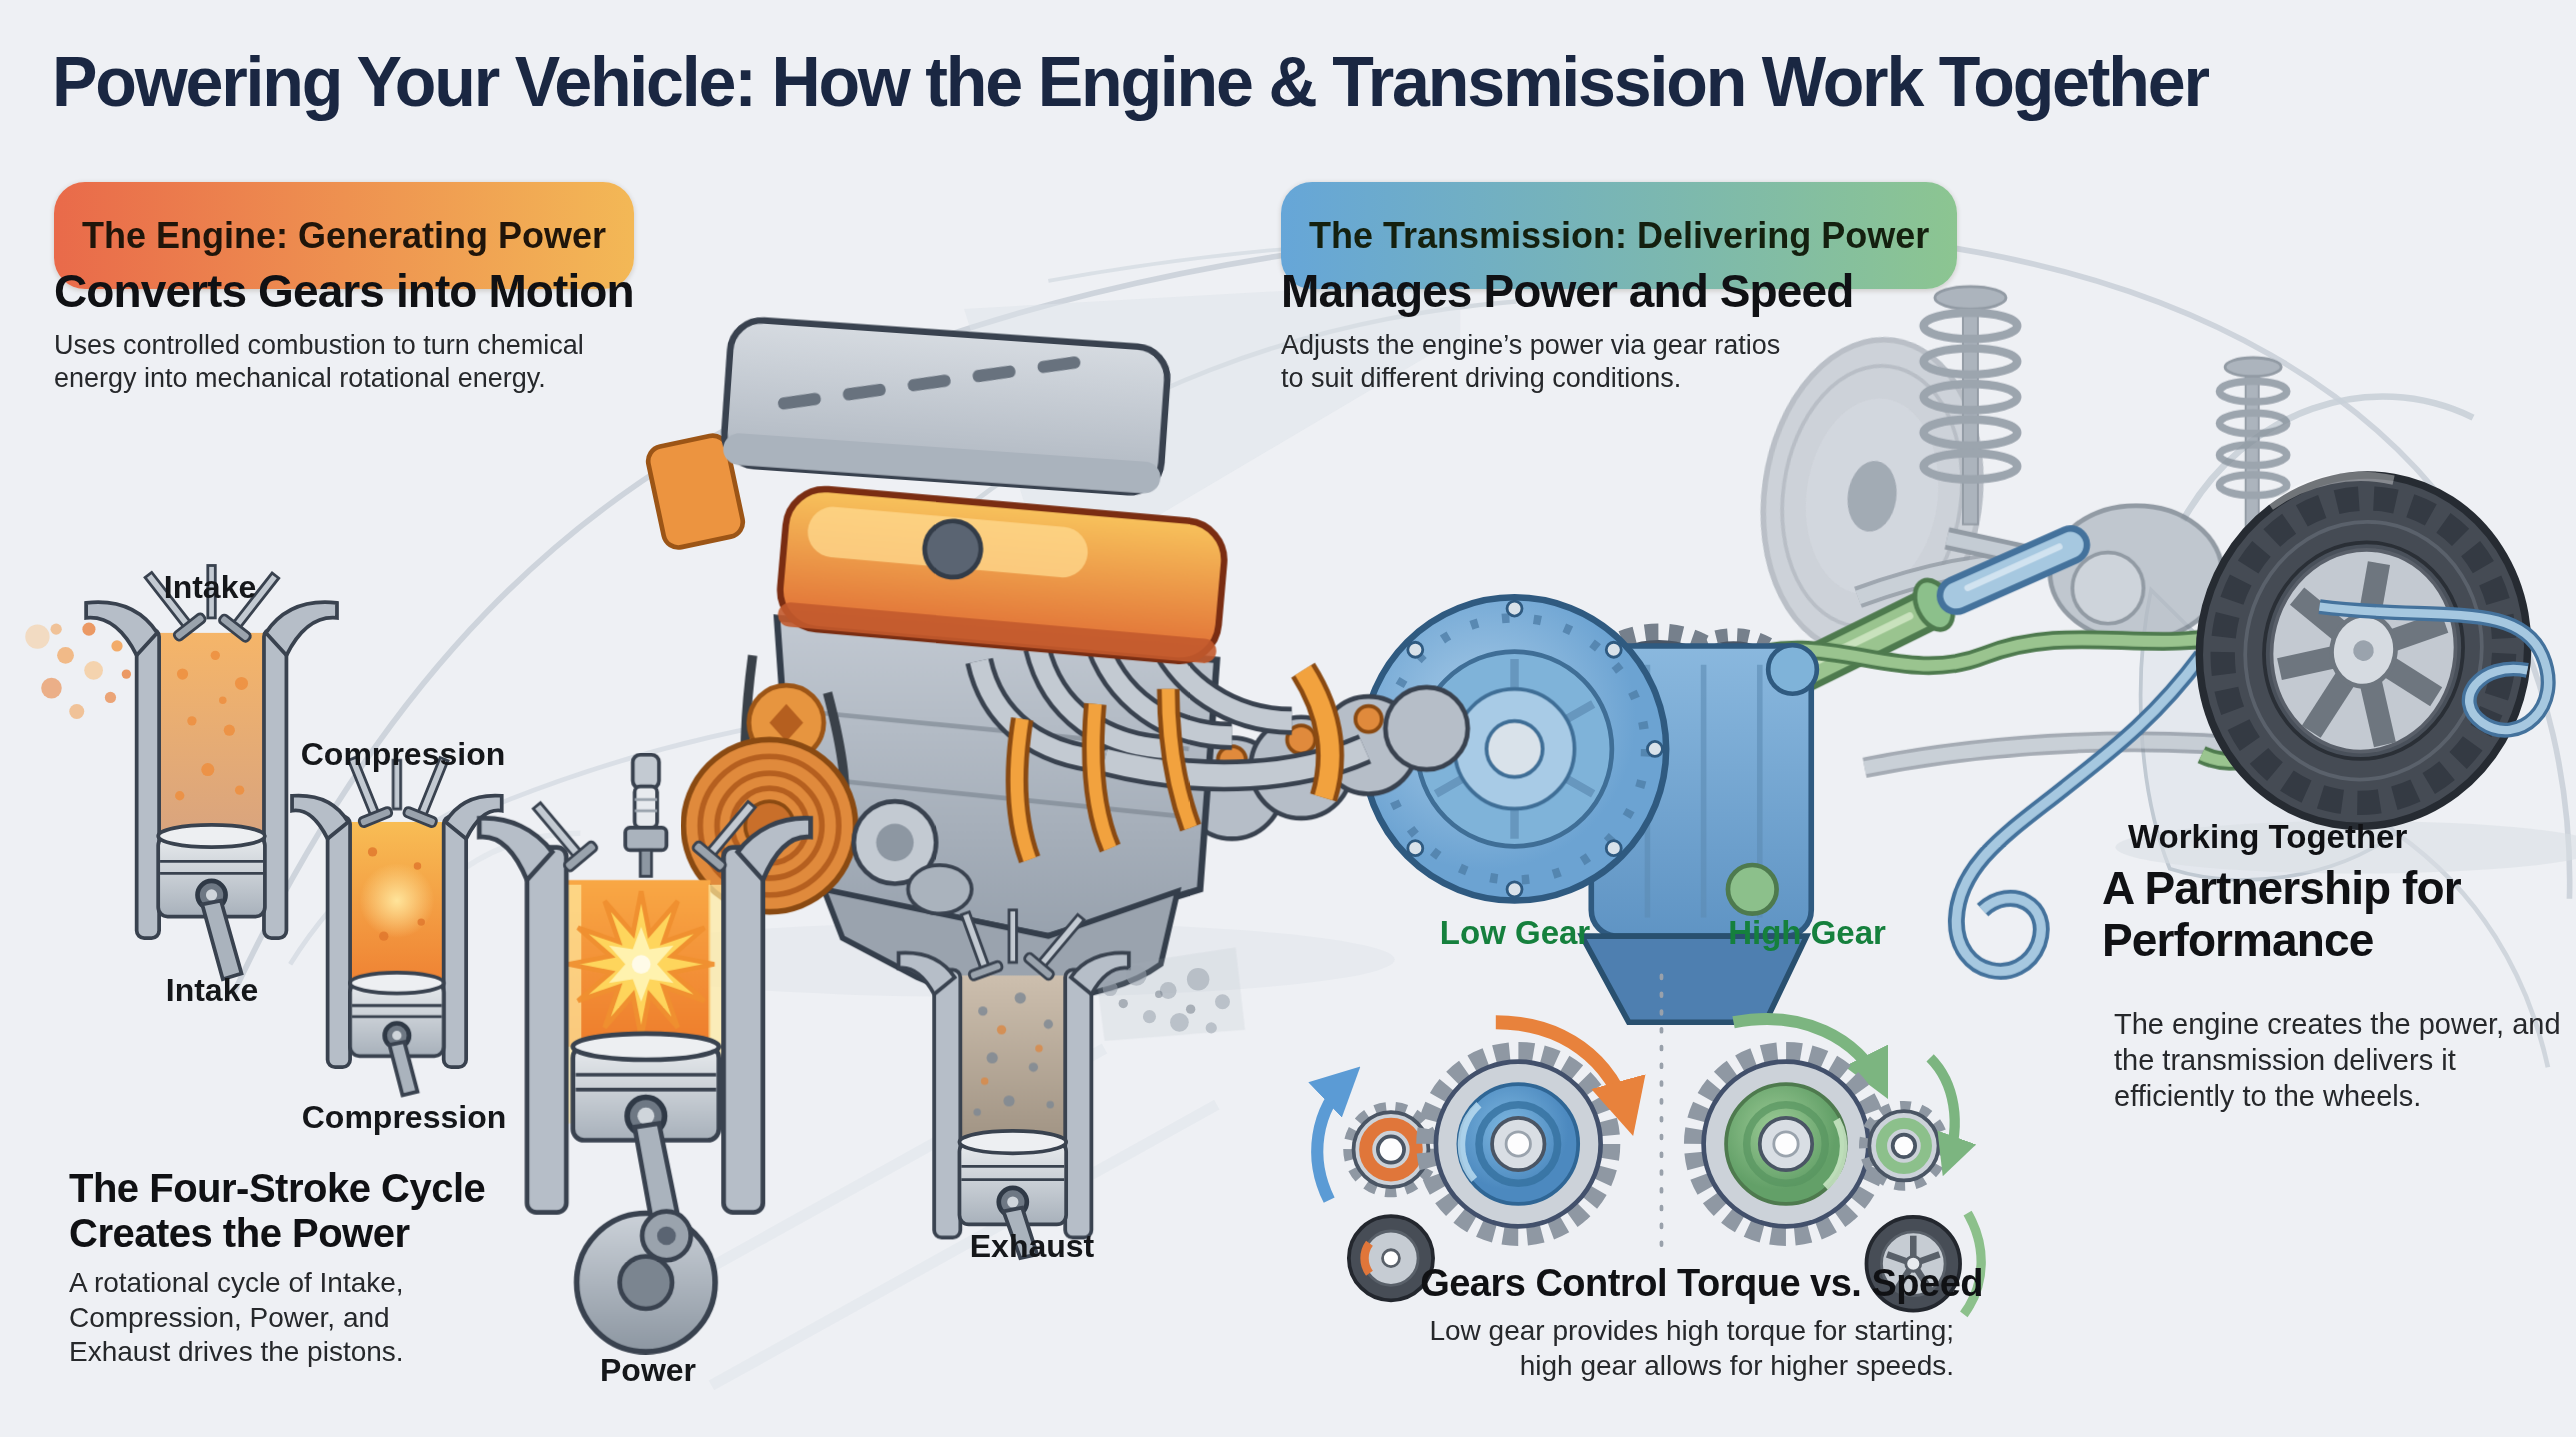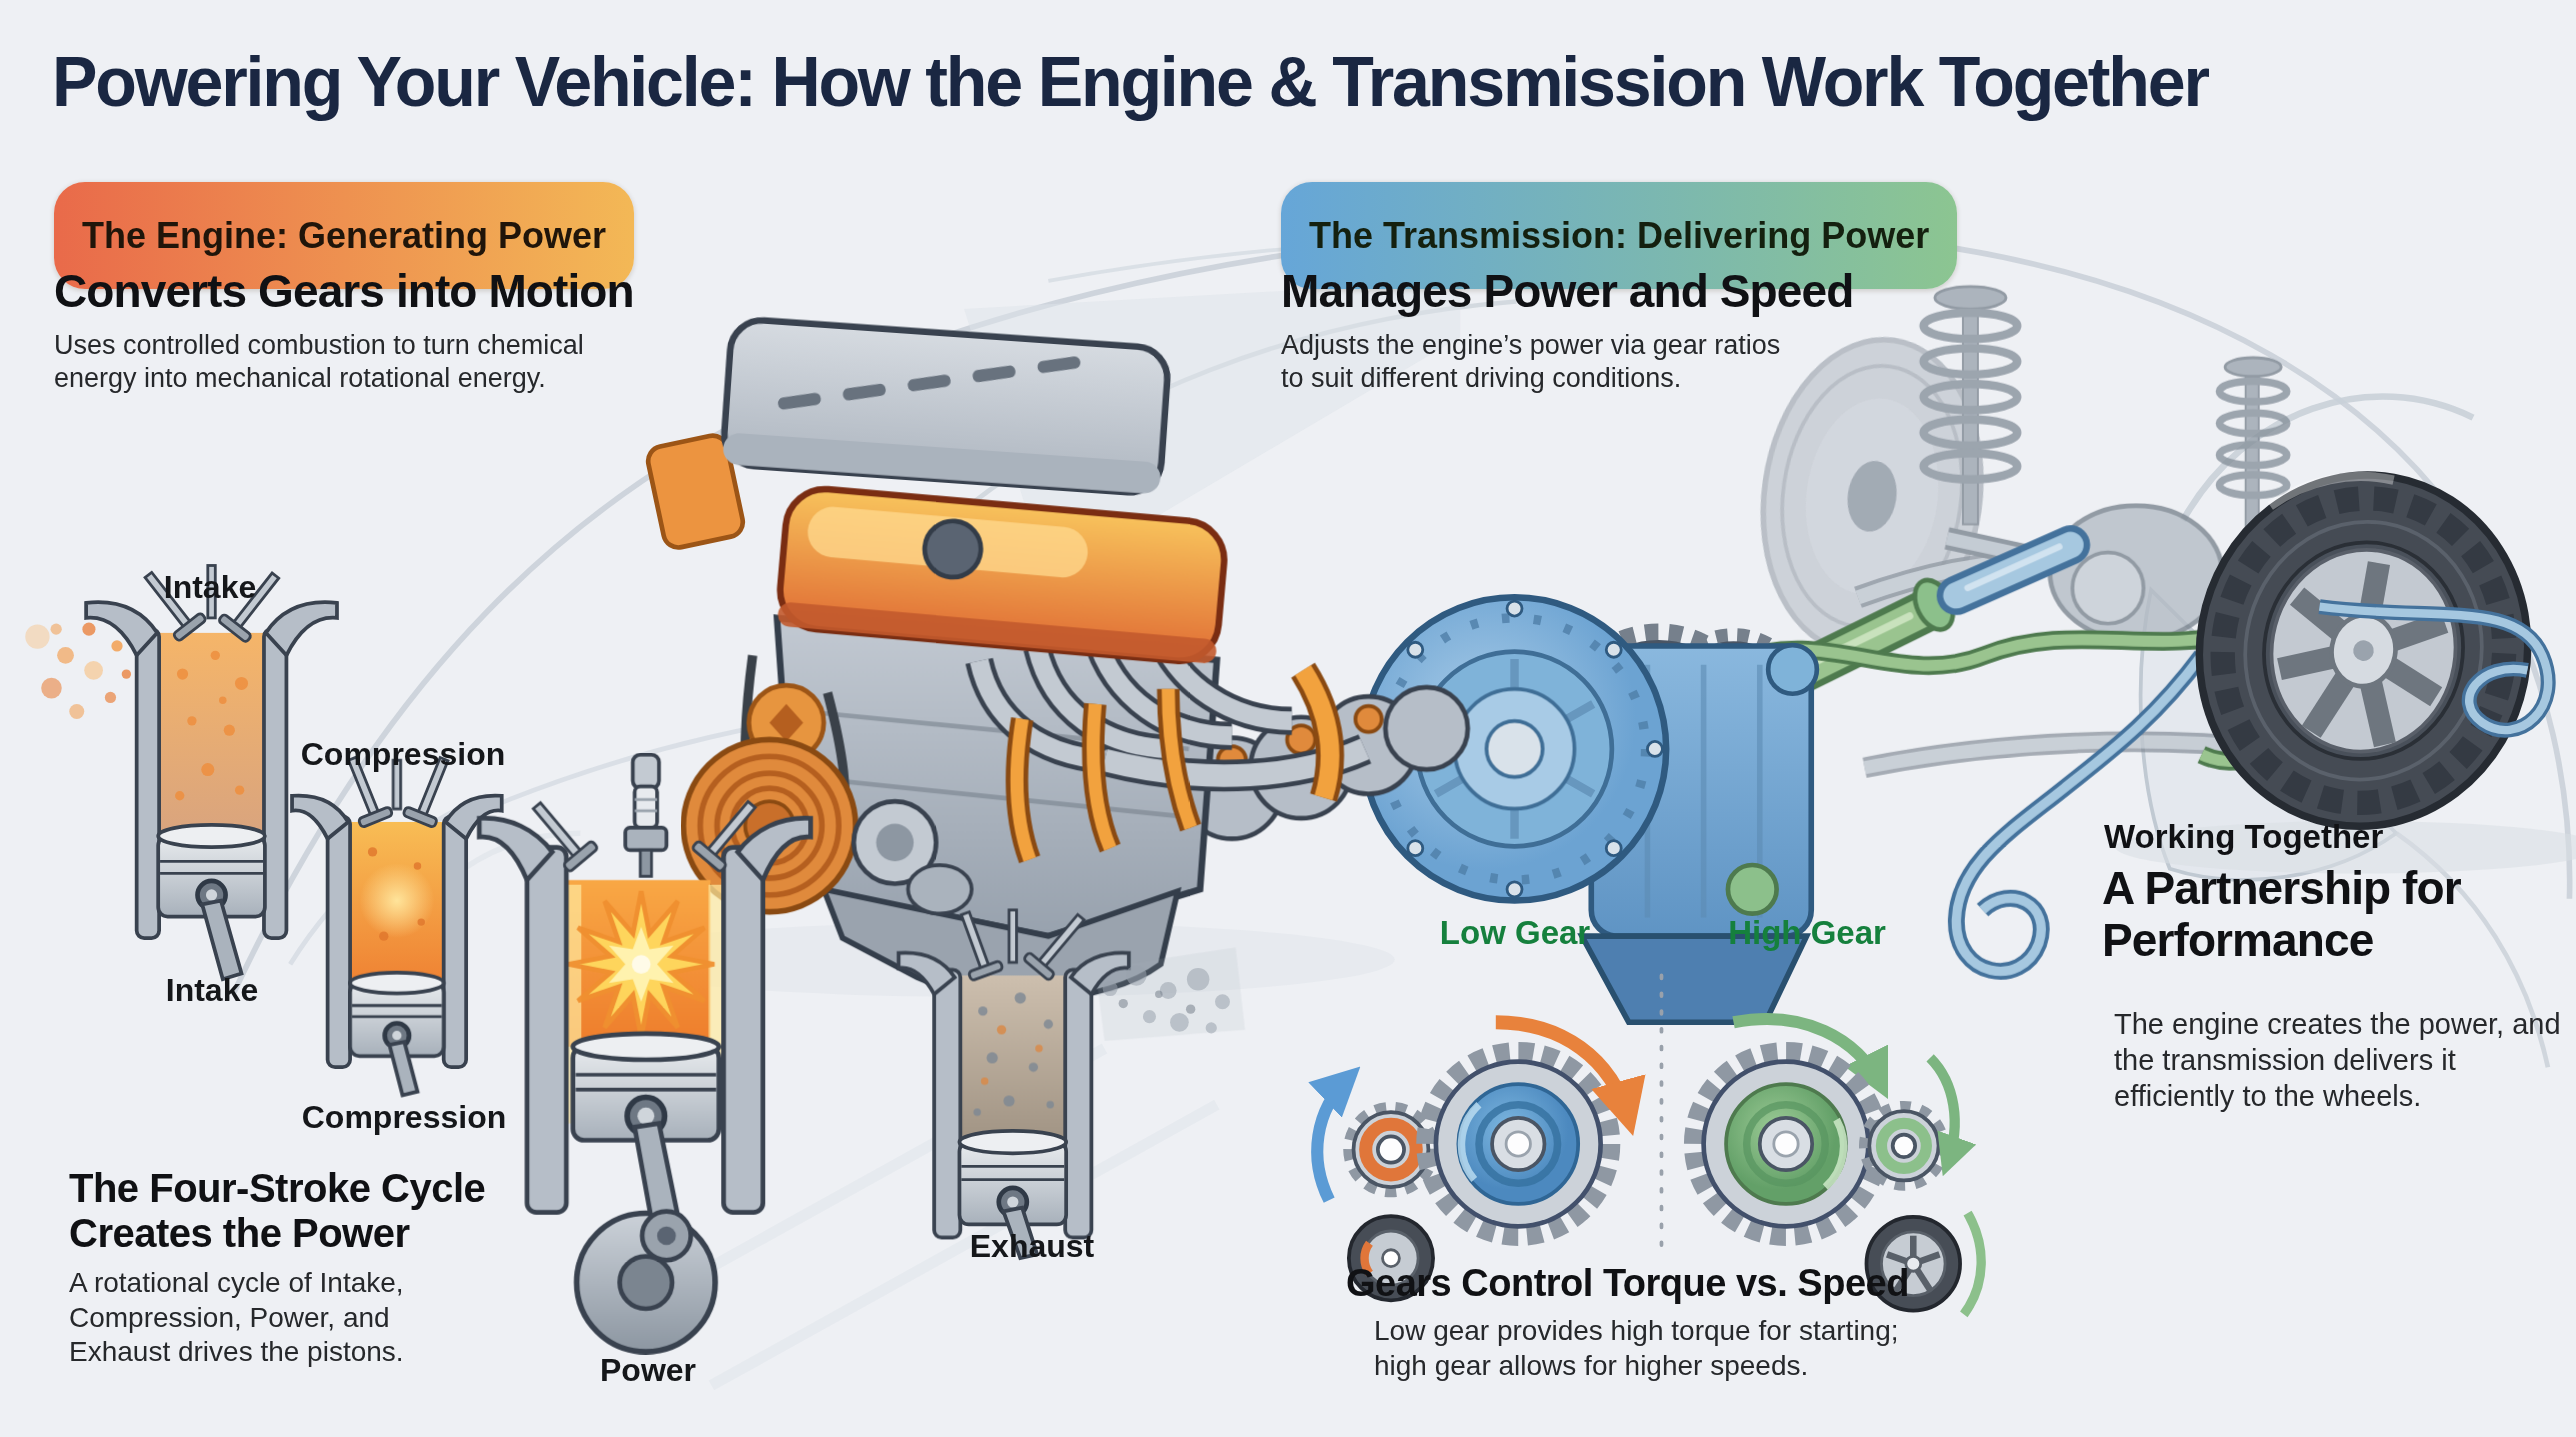--- a/index.html
+++ b/index.html
@@ -10,22 +10,22 @@
   #scene{position:absolute;left:0;top:0;}
   .abs{position:absolute;}
   .title{font-size:71px;font-weight:800;color:var(--title,#1a2742);letter-spacing:-2.3px;transform:scaleX(.96);transform-origin:left top;white-space:nowrap;}
   .badge{display:inline-flex;align-items:center;height:75px;padding:16px 28px;border-radius:31px;font-size:36px;font-weight:700;color:#20150a;white-space:nowrap;box-shadow:0 1.9px 5.6px rgba(60,40,10,.18);}
   .badge.engine{background:linear-gradient(90deg,var(--badge-engine-a,#e96a4a),var(--badge-engine-b,#f3b856));}
   .badge.trans{background:linear-gradient(90deg,var(--badge-trans-a,#66a6d8),var(--badge-trans-b,#8cc591));color:#14200f;}
   .h1{font-size:46px;font-weight:800;color:#101114;letter-spacing:-0.9px;}
   .body-text{font-size:27px;line-height:1.24;color:#26282b;}
   .piston-label{transform:translateX(-50%);font-weight:700;font-size:32px;color:#15171a;white-space:nowrap;}
   .gear-label{transform:translateX(-50%);font-weight:700;font-size:33px;color:#15803d;white-space:nowrap;}
-  .center{text-align:left;}
-  .wt-kicker{font-size:33px;font-weight:700;color:#101114;}
+  .center{text-align:right;}
+  .wt-kicker{font-size:33px;font-weight:700;color:#101114;margin-left:24px;}
   .wt-h{font-size:46px;font-weight:800;color:#101114;line-height:1.13;letter-spacing:-0.9px;}
 </style>
 </head>
 <body>
 
 <div id="canvas">
 
 <svg id="scene" width="2576" height="1438" viewBox="0 0 2752 1536">
   <defs>
     <linearGradient id="gCover" x1="0" y1="0" x2="0" y2="1">

